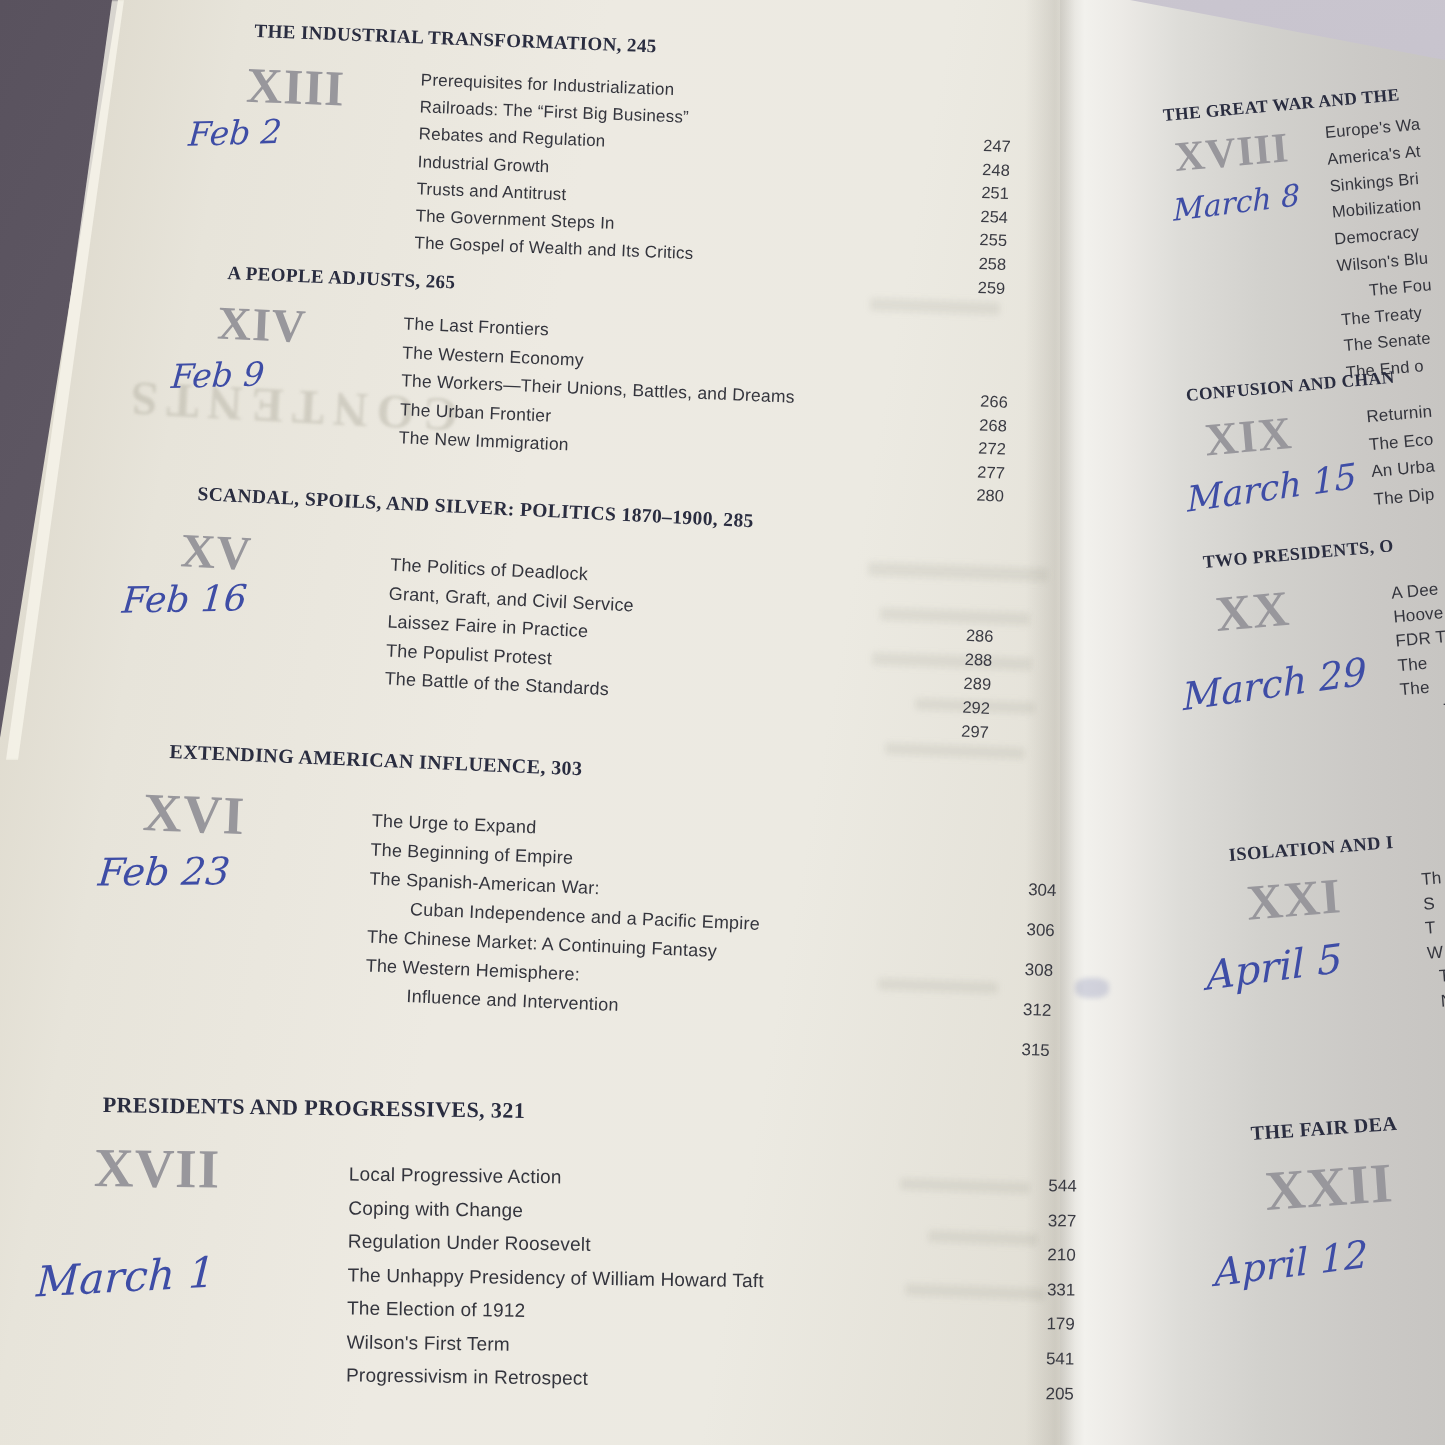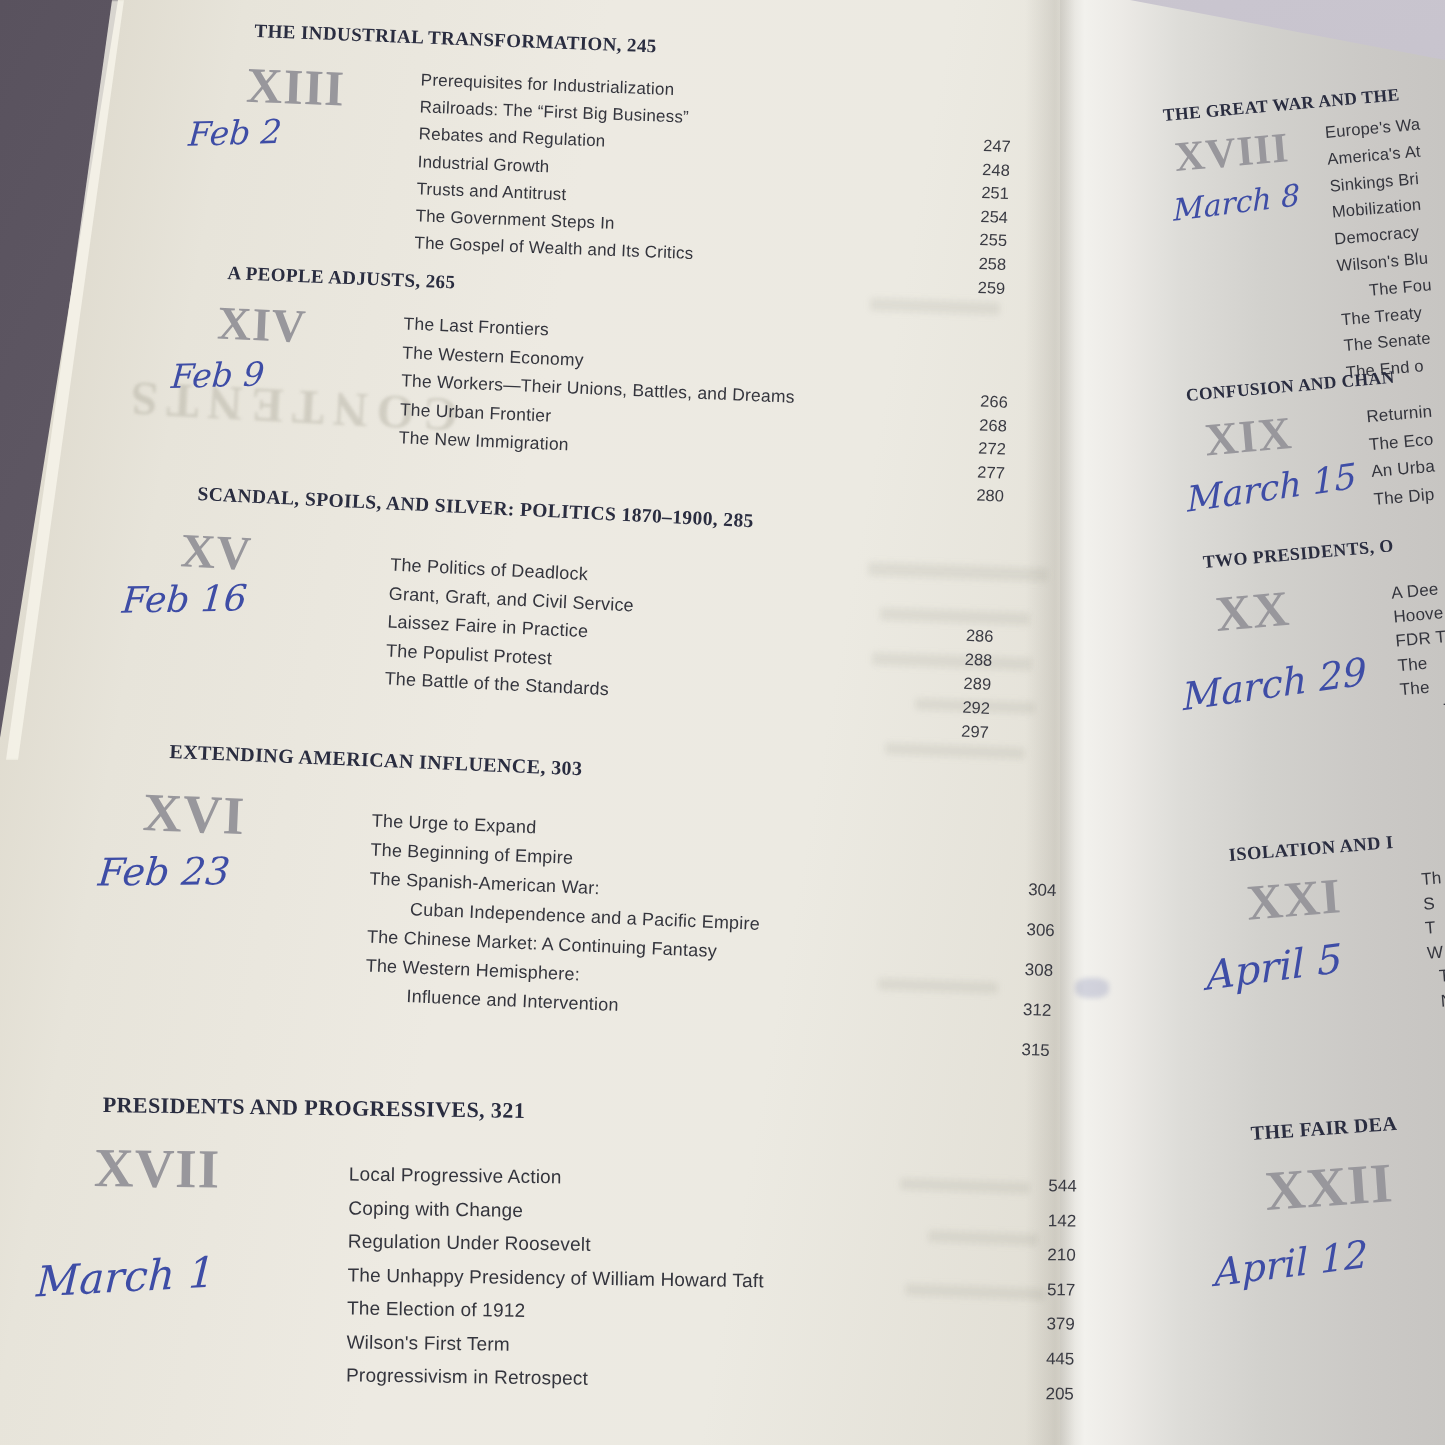--- a/index.html
+++ b/index.html
@@ -241,25 +241,25 @@
           <div class="item">Local Progressive Action</div>
           <div class="item">Coping with Change</div>
           <div class="item">Regulation Under Roosevelt</div>
           <div class="item">The Unhappy Presidency of William Howard Taft</div>
           <div class="item">The Election of 1912</div>
           <div class="item">Wilson's First Term</div>
           <div class="item">Progressivism in Retrospect</div>
         </div>
     <div class="pages">
           <div>544</div>
-          <div>142</div>
+          <div>327</div>
           <div>210</div>
-          <div>517</div>
-          <div>379</div>
-          <div>445</div>
+          <div>331</div>
+          <div>179</div>
+          <div>541</div>
           <div>205</div>
         </div>
   </div>
       <div class="sec R0">
     <div class="sec-head">THE GREAT WAR AND THE</div>
     <div class="numeral">XVIII</div>
     <div class="date">March 8</div>
     <div class="items">
           <div class="item">Europe's Wa</div>
           <div class="item">America's At</div>

